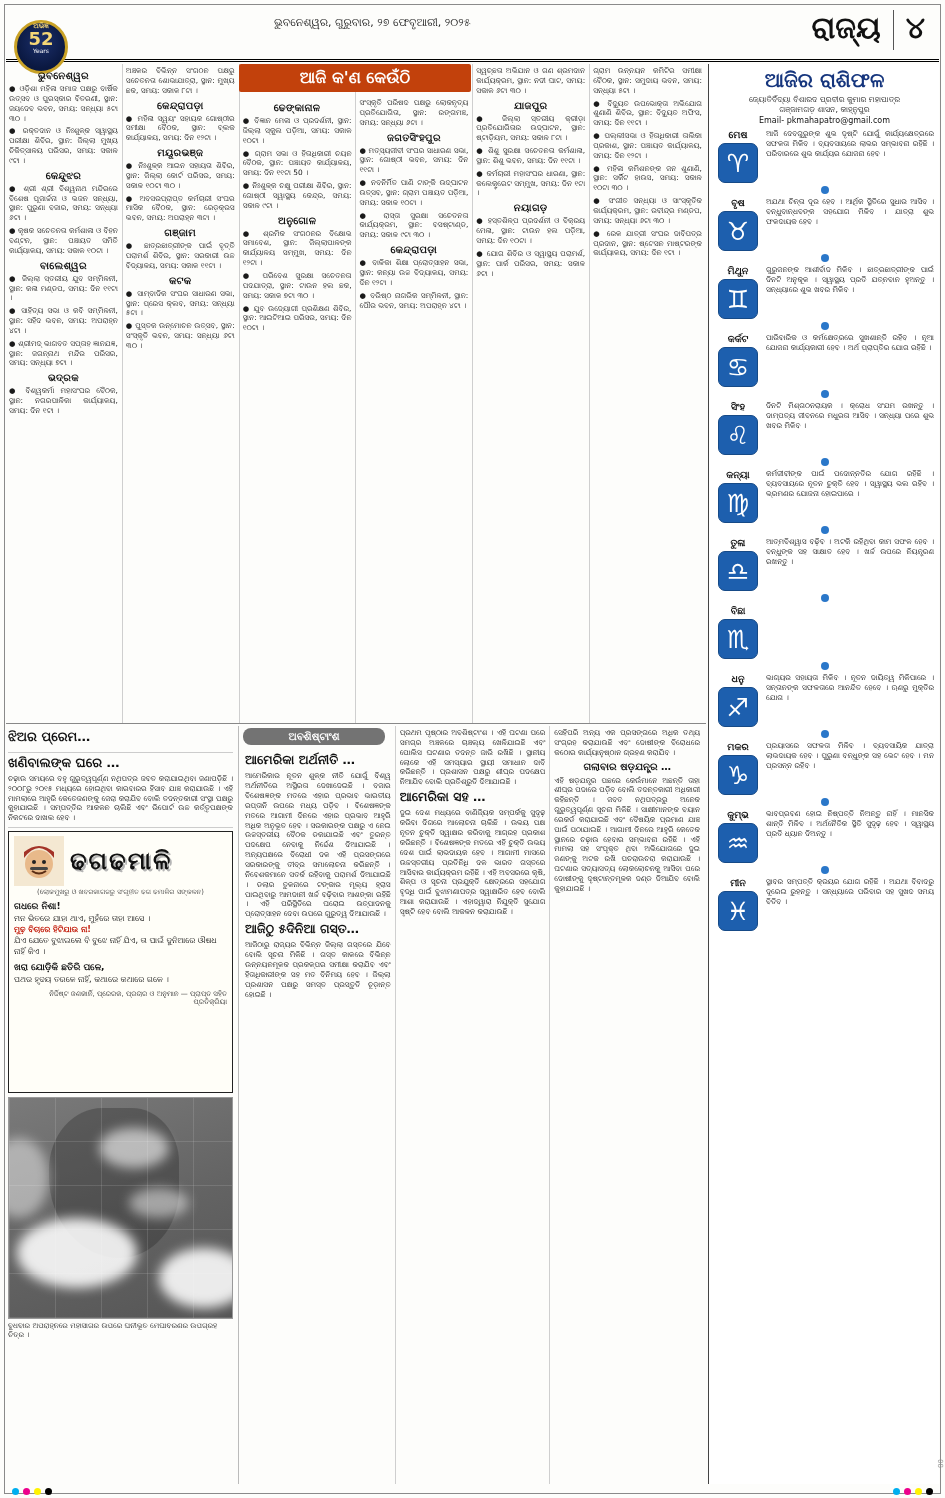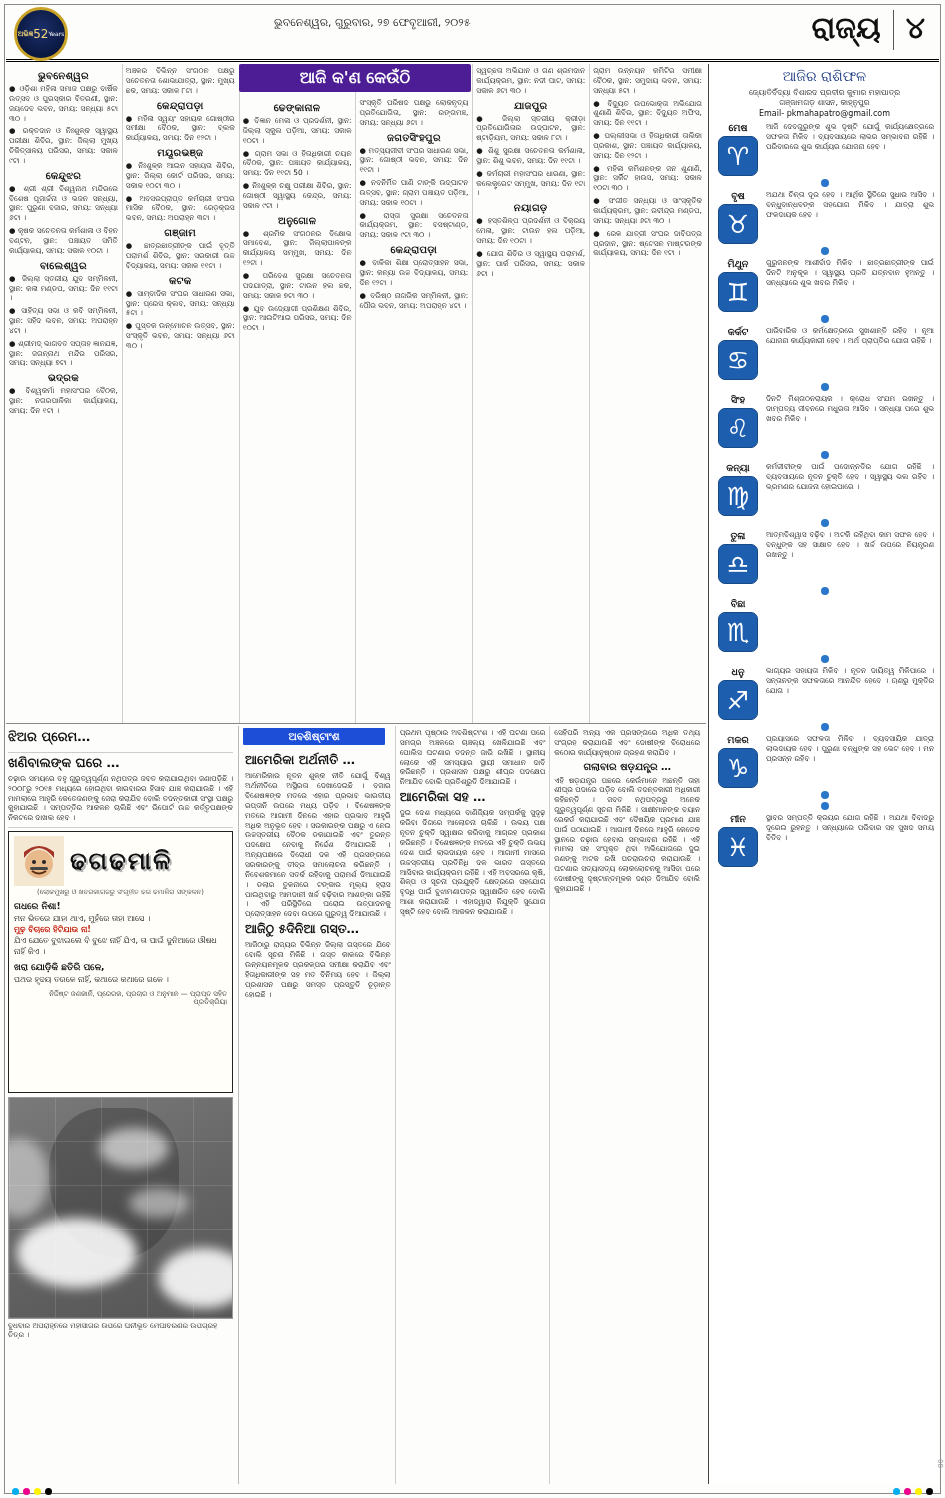--- a/index.html
+++ b/index.html
@@ -2,41 +2,41 @@
 <html><head>
 <meta charset="utf-8">
 <style>
   *{margin:0;padding:0;box-sizing:border-box}
   html,body{width:945px;height:1498px}
   body{position:relative;background:#fdfdfb;font-family:"DejaVu Sans","Liberation Sans",sans-serif;color:#111;overflow:hidden}
   .frame{position:absolute;left:4px;top:4px;right:4px;bottom:4px;border:1px solid #8a8a8a;pointer-events:none;z-index:50}
 
   
   .header{position:absolute;left:6px;top:6px;width:933px;height:56px;border-bottom:3px double #000}
-  .logo{position:absolute;left:8px;top:1px;width:54px;height:54px;border-radius:50%;
+  .logo{position:absolute;left:8px;top:14px;width:54px;height:54px;border-radius:50%;
         background:radial-gradient(circle at 50% 40%, #1b2f6b 0%, #0a1840 70%);
-        border:3px solid #c9a227;display:flex;flex-direction:row;align-items:center;justify-content:center;line-height:1}
+        border:3px solid #c9a227;display:flex;flex-direction:column;align-items:center;line-height:1}
   .logo-top{font-size:7px;color:#f5d676;font-weight:bold}
-  .logo-num{font-size:12px;color:#f5d676;font-weight:normal}
+  .logo-num{font-size:18px;color:#f5d676;font-weight:bold}
   .logo-bottom{font-size:6px;color:#fff}
   .dateline{position:absolute;left:268px;top:10px;font-size:11px;color:#222}
   .section-block{position:absolute;right:14px;top:4px;display:flex;align-items:flex-start;gap:12px}
   .section-name{font-size:30px;font-weight:bold}
   .hdr-sep{width:1px;height:40px;background:#555}
   .page-no{font-size:30px;font-weight:bold}
 
   
   .main{position:absolute;left:6px;top:64px;width:933px;height:1420px}
   .left-region{position:absolute;left:0;top:0;width:700px;height:100%}
   .horoscope{position:absolute;right:0;top:0;width:231px;height:100%;border-left:1.5px solid #444;padding:2px 5px 4px 6px;overflow:hidden;background:#fff}
 
   
   .listing{position:absolute;left:0;top:0;width:700px;height:660px;border-bottom:1px solid #888;overflow:hidden}
   .listing-cols{display:flex;height:100%;position:relative}
-  .banner{position:absolute;left:233px;top:0;width:232px;background:#4c1d95;color:#fff;font-size:16px;font-weight:bold;
+  .banner{position:absolute;left:233px;top:0;width:232px;background:#c2410c;color:#fff;font-size:16px;font-weight:bold;
           text-align:center;padding:4px 0 5px;z-index:2;border-radius:2px}
   .lcol{flex:1;padding:2px 4px 0 3px;border-right:1px solid #cfcfcf;overflow:hidden;height:100%}
   .lcol:last-child{border-right:none}
   .lcol.padtop{padding-top:34px}
   .lhead{font-weight:bold;text-align:center;font-size:10px;margin:4px 0 2px;letter-spacing:.3px}
   .lpara{font-size:7.4px;line-height:1.33;text-align:justify;margin-bottom:3px;color:#1a1a1a}
 
   
   .bottom-region{position:absolute;left:0;top:662px;width:700px;height:758px;display:flex}
   .bl-col{width:233px;flex:none;border-right:1px solid #bbb;padding:2px 5px 0 2px;overflow:hidden}
@@ -61,32 +61,32 @@
   .cloud{position:absolute;border-radius:50%;background:rgba(255,255,255,.88);filter:blur(6px)}
   .cloud.c1{left:8px;top:120px;width:120px;height:70px}
   .cloud.c2{left:90px;top:30px;width:70px;height:40px;background:rgba(255,255,255,.6)}
   .cloud.c3{left:150px;top:150px;width:90px;height:60px}
   .cloud.c4{left:-20px;top:40px;width:60px;height:80px;background:rgba(255,255,255,.45)}
   .cloud.c5{left:120px;top:90px;width:60px;height:30px;background:rgba(235,235,235,.55)}
   .land{position:absolute;left:40px;top:10px;width:130px;height:150px;background:rgba(40,40,40,.35);border-radius:45% 40% 50% 60%}
   .sat-caption{font-size:7.3px;line-height:1.25;margin-top:2px;color:#222}
 
   .mid-area{flex:1;position:relative;padding:0 2px;overflow:hidden}
-  .mini-banner{position:absolute;left:4px;top:2px;width:142px;background:#1d4ed8;color:#fff;font-size:10.5px;font-weight:bold;
-               text-align:center;padding:2px 0;z-index:2;border-radius:1px}
+  .mini-banner{position:absolute;left:4px;top:2px;width:142px;background:#737373;color:#fff;font-size:10.5px;font-weight:bold;
+               text-align:center;padding:2px 0;z-index:2;border-radius:8px}
   .mid-cols{display:flex;height:100%}
   .mcol{flex:1;border-right:1px solid #cfcfcf;padding:2px 4px;overflow:hidden}
   .mcol:last-child{border-right:none}
   .mcol.padtop{padding-top:24px}
   .mheadline{font-size:12.5px;font-weight:bold;margin:3px 0 4px;line-height:1.15}
   .msubhead{font-size:10px;font-weight:bold;margin:3px 0;text-align:center}
   .mbody{font-size:7.4px;line-height:1.33;text-align:justify;margin-bottom:3px}
 
   
-  .h-title{font-size:14px;font-weight:normal;color:#15357d;text-align:center;margin:2px 0 3px}
+  .h-title{font-size:20px;font-weight:bold;color:#15357d;text-align:center;margin:2px 0 3px}
   .h-credit{font-size:7.8px;text-align:center;line-height:1.3;color:#222}
   .h-email{font-size:8px;text-align:center;margin:1px 0 4px;color:#111}
   .hentry{display:flex;gap:5px;margin:2px 0}
   .hsign{width:46px;flex:none;text-align:center}
   .hname{font-weight:bold;font-size:9.5px;margin-bottom:2px}
   .hicon{width:40px;height:40px;margin:0 auto;background:#1d5fae;border-radius:7px;color:#fff;
          display:flex;align-items:center;justify-content:center;border:1px solid #164a87}
   .hglyph{font-size:25px;line-height:1}
   .htext{font-size:7.4px;line-height:1.3;text-align:justify;flex:1}
   .hdot{width:8px;height:8px;border-radius:50%;background:#2a77c9;margin:3px auto}
@@ -362,20 +362,29 @@
         <div class="hentry">
           <div class="hsign">
             <div class="hname">ମକର</div>
             <div class="hicon">
               <span class="hglyph">♑</span>
             </div>
           </div>
           <div class="htext">ପ୍ରୟାସରେ ସଫଳତା ମିଳିବ । ବ୍ୟବସାୟିକ ଯାତ୍ରା ଲାଭଦାୟକ ହେବ । ପୁରୁଣା ବନ୍ଧୁଙ୍କ ସହ ଭେଟ ହେବ । ମନ ପ୍ରସନ୍ନ ରହିବ ।</div>
         </div>
         <div class="hdot"></div>
+        <div class="hentry">
+          <div class="hsign">
+            <div class="hname">କୁମ୍ଭ</div>
+            <div class="hicon">
+              <span class="hglyph">♒</span>
+            </div>
+          </div>
+          <div class="htext">ଭାବପ୍ରବଣ ହୋଇ ନିଷ୍ପତ୍ତି ନିଅନ୍ତୁ ନାହିଁ । ମାନସିକ ଶାନ୍ତି ମିଳିବ । ଅର୍ଥନୈତିକ ସ୍ଥିତି ସୁଦୃଢ଼ ହେବ । ସ୍ୱାସ୍ଥ୍ୟ ପ୍ରତି ଧ୍ୟାନ ଦିଅନ୍ତୁ ।</div>
+        </div>
         <div class="hdot"></div>
         <div class="hentry">
           <div class="hsign">
             <div class="hname">ମୀନ</div>
             <div class="hicon">
               <span class="hglyph">♓</span>
             </div>
           </div>
           <div class="htext">ସ୍ଥାବର ସମ୍ପତ୍ତି କ୍ରୟର ଯୋଗ ରହିଛି । ଅଯଥା ବିବାଦରୁ ଦୂରେଇ ରୁହନ୍ତୁ । ସନ୍ଧ୍ୟାରେ ପରିବାର ସହ ସୁଖଦ ସମୟ ବିତିବ ।</div>
         </div>

